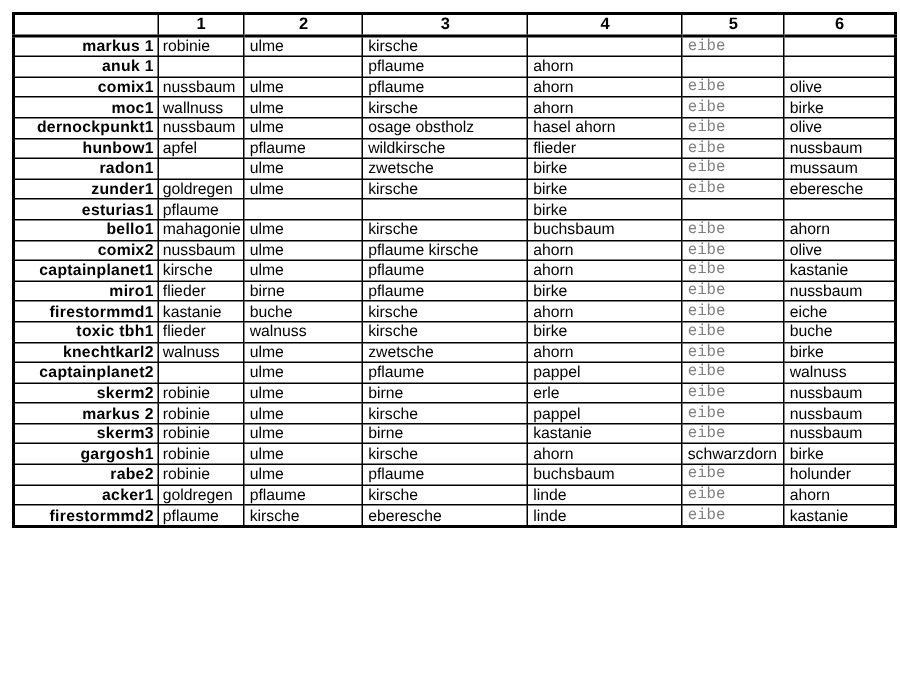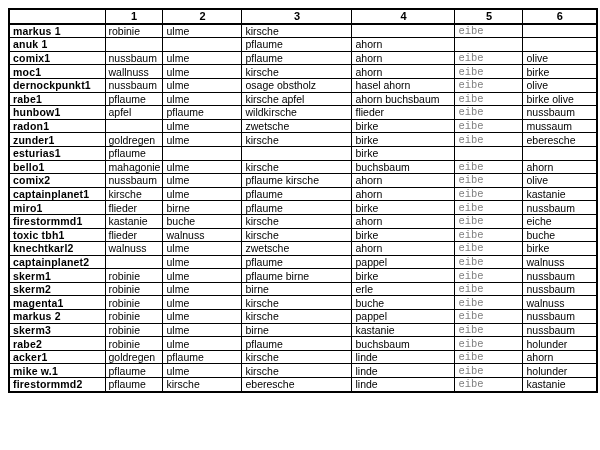--- a/index.html
+++ b/index.html
@@ -37,20 +37,21 @@
     border-bottom: 2px solid #000;
     font-weight: bold;
     text-align: center;
     font-size: 11px;
     padding: 0;
   }
   table.grid td.namecol {
     font-weight: bold;
     font-size: 10.5px;
     letter-spacing: 0.2px;
+    text-align: right;
   }
   table.grid td.muted {
     color: var(--muted-color, #808080);
     font-family: Liberation Mono, monospace;
   }
 </style>
 </head>
 <body style="background: rgb(255, 255, 255);">
 
 <div class="sheet">
@@ -115,29 +116,20 @@
         <tr>
           <td class="namecol">dernockpunkt1</td>
           <td>nussbaum</td>
           <td>ulme</td>
           <td>osage obstholz</td>
           <td>hasel ahorn</td>
           <td class="muted">eibe</td>
           <td>olive</td>
         </tr>
         <tr>
-          <td class="namecol">rabe1</td>
-          <td>pflaume</td>
-          <td>ulme</td>
-          <td>kirsche apfel</td>
-          <td>ahorn buchsbaum</td>
-          <td class="muted">eibe</td>
-          <td>birke olive</td>
-        </tr>
-        <tr>
           <td class="namecol">hunbow1</td>
           <td>apfel</td>
           <td>pflaume</td>
           <td>wildkirsche</td>
           <td>flieder</td>
           <td class="muted">eibe</td>
           <td>nussbaum</td>
         </tr>
         <tr>
           <td class="namecol">radon1</td>
@@ -232,90 +224,72 @@
         <tr>
           <td class="namecol">captainplanet2</td>
           <td></td>
           <td>ulme</td>
           <td>pflaume</td>
           <td>pappel</td>
           <td class="muted">eibe</td>
           <td>walnuss</td>
         </tr>
         <tr>
-          <td class="namecol">skerm1</td>
-          <td>robinie</td>
-          <td>ulme</td>
-          <td>pflaume birne</td>
-          <td>birke</td>
-          <td class="muted">eibe</td>
-          <td>nussbaum</td>
-        </tr>
-        <tr>
           <td class="namecol">skerm2</td>
           <td>robinie</td>
           <td>ulme</td>
           <td>birne</td>
           <td>erle</td>
           <td class="muted">eibe</td>
           <td>nussbaum</td>
         </tr>
         <tr>
-          <td class="namecol">magenta1</td>
-          <td>robinie</td>
-          <td>ulme</td>
-          <td>kirsche</td>
-          <td>buche</td>
-          <td class="muted">eibe</td>
-          <td>walnuss</td>
-        </tr>
-        <tr>
           <td class="namecol">markus 2</td>
           <td>robinie</td>
           <td>ulme</td>
           <td>kirsche</td>
           <td>pappel</td>
           <td class="muted">eibe</td>
           <td>nussbaum</td>
         </tr>
         <tr>
           <td class="namecol">skerm3</td>
           <td>robinie</td>
           <td>ulme</td>
           <td>birne</td>
           <td>kastanie</td>
           <td class="muted">eibe</td>
           <td>nussbaum</td>
         </tr>
         <tr>
+          <td class="namecol">gargosh1</td>
+          <td>robinie</td>
+          <td>ulme</td>
+          <td>kirsche</td>
+          <td>ahorn</td>
+          <td>schwarzdorn</td>
+          <td>birke</td>
+        </tr>
+        <tr>
           <td class="namecol">rabe2</td>
           <td>robinie</td>
           <td>ulme</td>
           <td>pflaume</td>
           <td>buchsbaum</td>
           <td class="muted">eibe</td>
           <td>holunder</td>
         </tr>
         <tr>
           <td class="namecol">acker1</td>
           <td>goldregen</td>
           <td>pflaume</td>
           <td>kirsche</td>
           <td>linde</td>
           <td class="muted">eibe</td>
           <td>ahorn</td>
-        </tr>
-        <tr>
-          <td class="namecol">mike w.1</td>
-          <td>pflaume</td>
-          <td>ulme</td>
-          <td>kirsche</td>
-          <td>linde</td>
-          <td class="muted">eibe</td>
-          <td>holunder</td>
         </tr>
         <tr>
           <td class="namecol">firestormmd2</td>
           <td>pflaume</td>
           <td>kirsche</td>
           <td>eberesche</td>
           <td>linde</td>
           <td class="muted">eibe</td>
           <td>kastanie</td>
         </tr>

